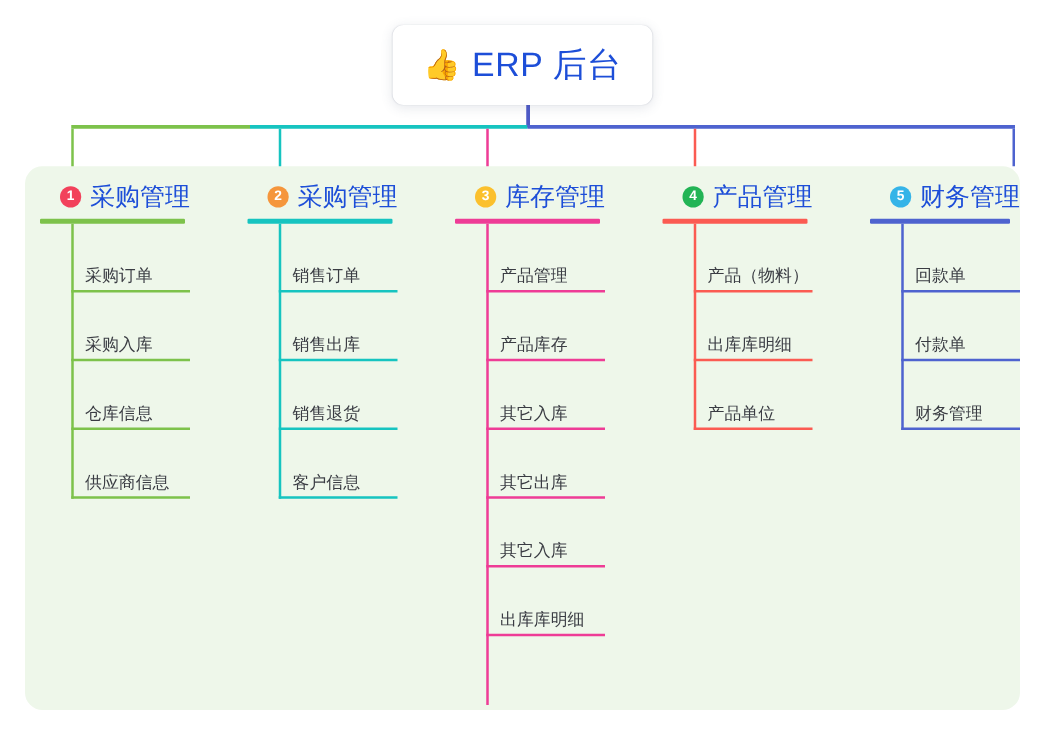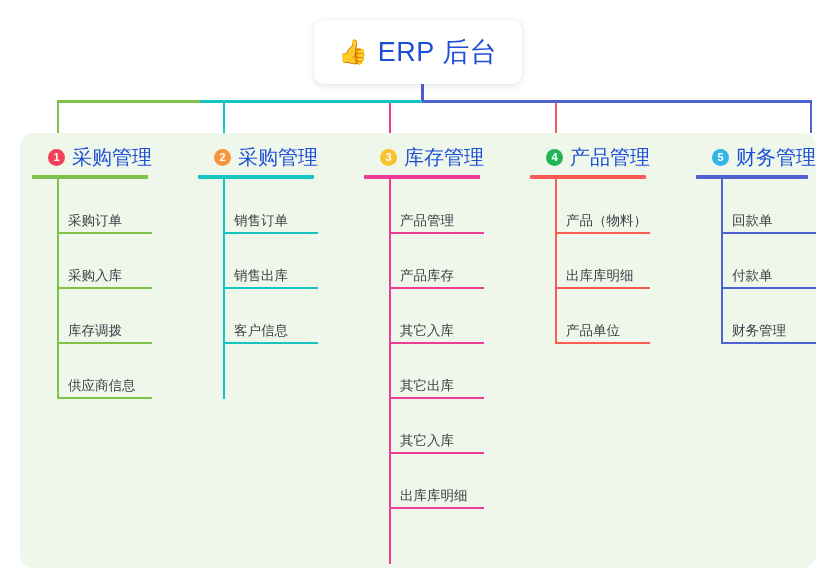--- a/index.html
+++ b/index.html
@@ -158,21 +158,21 @@
           <div class="spine" style="background: rgb(125, 194, 75); height: 220px;"></div>
           <div class="item">
             <span class="item-label">采购订单</span>
             <div class="item-rule" style="background: rgb(125, 194, 75);"></div>
           </div>
           <div class="item">
             <span class="item-label">采购入库</span>
             <div class="item-rule" style="background: rgb(125, 194, 75);"></div>
           </div>
           <div class="item">
-            <span class="item-label">库存调拨</span>
+            <span class="item-label">仓库信息</span>
             <div class="item-rule" style="background: rgb(125, 194, 75);"></div>
           </div>
           <div class="item">
             <span class="item-label">供应商信息</span>
             <div class="item-rule" style="background: rgb(125, 194, 75);"></div>
           </div>
         </div>
       </div>
       <div class="col" style="left: 198px;">
         <div class="col-head">
@@ -184,20 +184,24 @@
           <div class="spine" style="background: rgb(22, 196, 192); height: 220px;"></div>
           <div class="item">
             <span class="item-label">销售订单</span>
             <div class="item-rule" style="background: rgb(22, 196, 192);"></div>
           </div>
           <div class="item">
             <span class="item-label">销售出库</span>
             <div class="item-rule" style="background: rgb(22, 196, 192);"></div>
           </div>
           <div class="item">
+            <span class="item-label">销售退货</span>
+            <div class="item-rule" style="background: rgb(22, 196, 192);"></div>
+          </div>
+          <div class="item">
             <span class="item-label">客户信息</span>
             <div class="item-rule" style="background: rgb(22, 196, 192);"></div>
           </div>
         </div>
       </div>
       <div class="col" style="left: 364px;">
         <div class="col-head">
           <span class="badge" style="background: rgb(251, 192, 45);">3</span>
           <span class="col-name">库存管理</span>
         </div>

